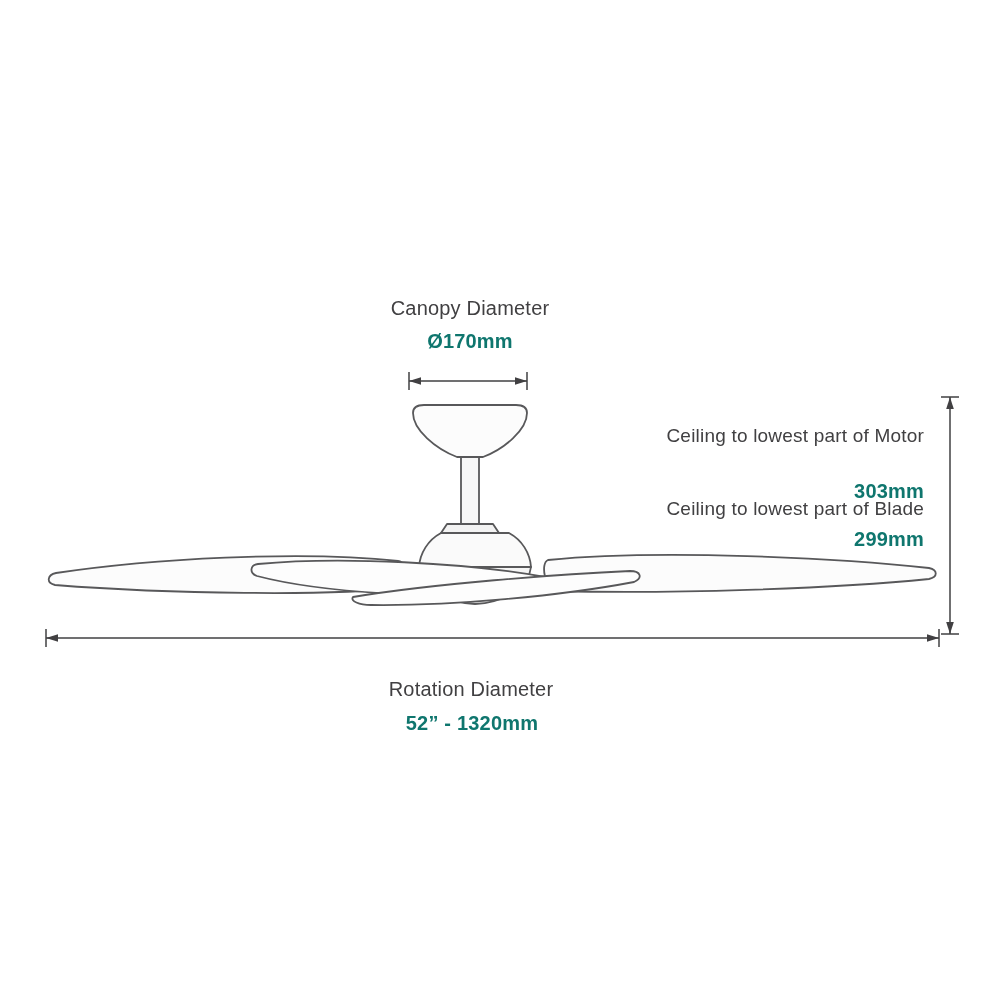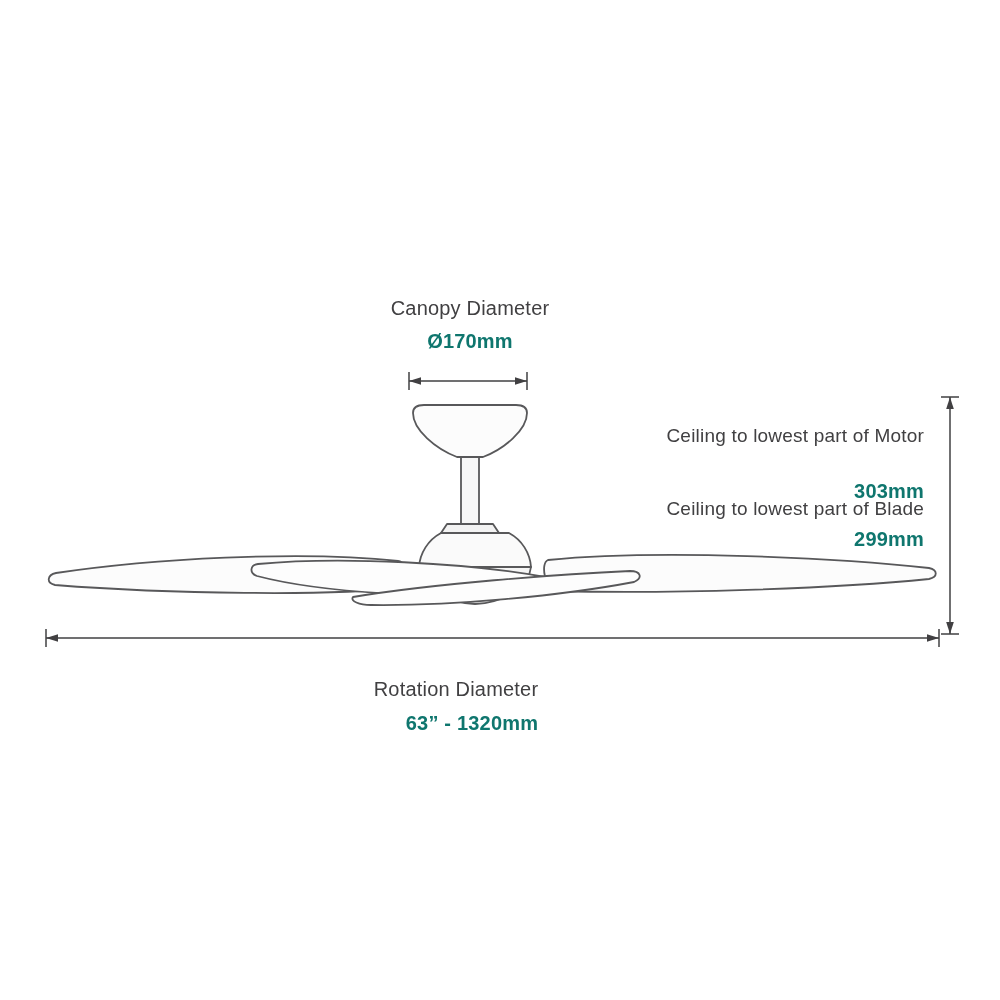--- a/index.html
+++ b/index.html
@@ -39,21 +39,21 @@
   }
   
   .canopy-label { top: 281px; left: 470px; transform: translateX(-50%); }
   .canopy-value { top: 314px; left: 470px; transform: translateX(-50%); }
   
   .motor-label  { top: 409px; right: 76px; text-align: left; font-size: 19px; }
   .motor-value  { top: 464px; right: 76px; text-align: right; }
   .blade-label  { top: 482px; right: 76px; text-align: right; font-size: 19px; }
   .blade-value  { top: 512px; right: 76px; text-align: left; }
   
-  .rotation-label { top: 662px; left: 456px; transform: translateX(-50%); }
+  .rotation-label { top: 662px; left: 471px; transform: translateX(-50%); }
   .rotation-value { top: 696px; left: 472px; transform: translateX(-50%); }
 </style>
 </head>
 <body>
 
 <div class="canvas">
 
   <svg class="diagram-svg" viewBox="0 0 1000 1000" aria-hidden="true">
 
     <g stroke="#58585a" stroke-width="1.8" fill="#fcfcfc" stroke-linejoin="round" stroke-linecap="round">
@@ -103,15 +103,15 @@
   <div class="label canopy-label">Canopy Diameter</div>
   <div class="value canopy-value">Ø170mm</div>
 
   <div class="label motor-label">Ceiling to lowest part of Motor</div>
   <div class="value motor-value">303mm</div>
 
   <div class="label blade-label">Ceiling to lowest part of Blade</div>
   <div class="value blade-value">299mm</div>
 
   <div class="label rotation-label">Rotation Diameter</div>
-  <div class="value rotation-value">63” - 1320mm</div>
+  <div class="value rotation-value">52” - 1320mm</div>
 
 </div>
 
 </body></html>

